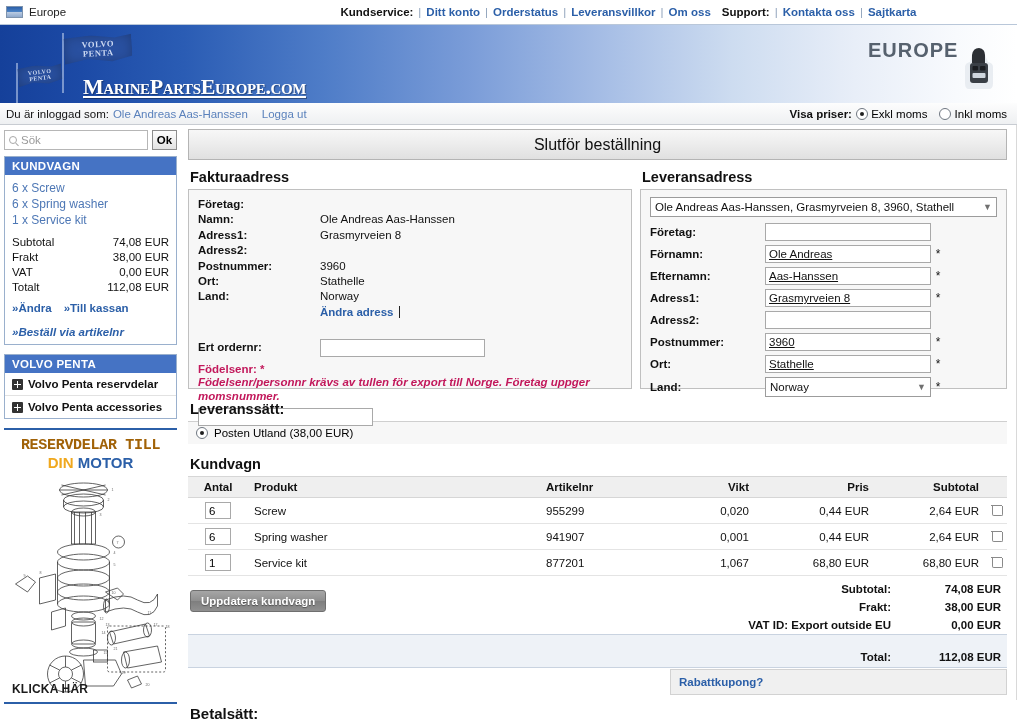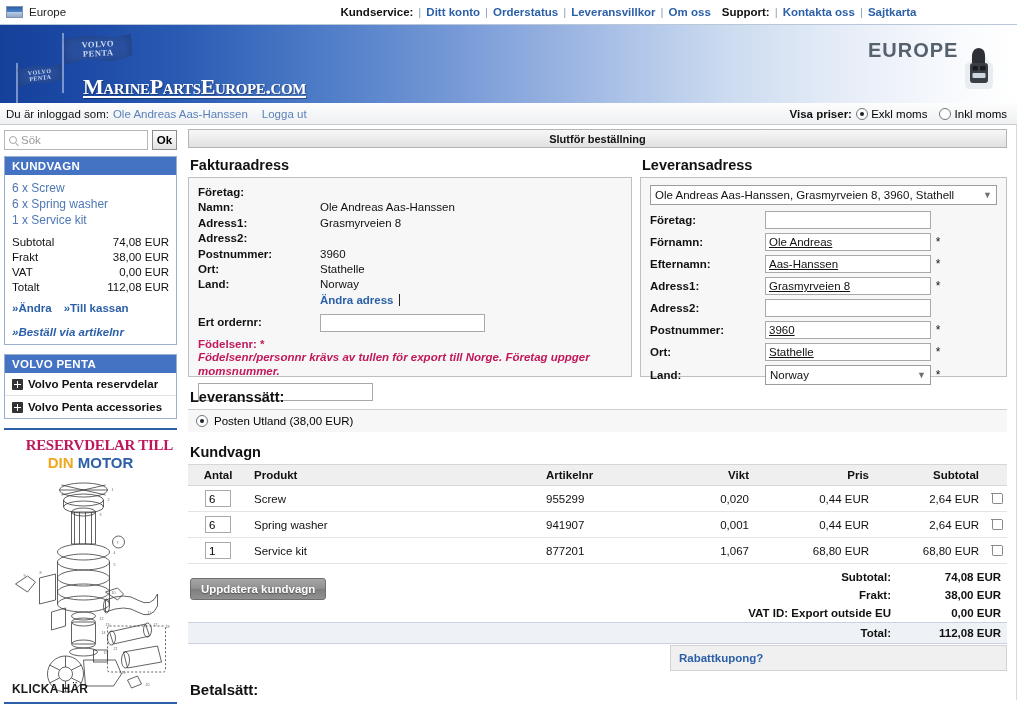--- a/index.html
+++ b/index.html
@@ -240,62 +240,62 @@
   .promo {
     border-top: 2px solid #2b5fa8;
     border-bottom: 2px solid #2b5fa8;
     padding: 7px 4px 4px 4px;
     position: relative;
     height: 276px;
     background: #fff;
     overflow: hidden;
   }
   .promo-t1 {
-    text-align: right; font-weight: bold;
-    font-size: 15px; color: #be185d;
-    font-family: Liberation Serif, serif;
+    text-align: center; font-weight: bold;
+    font-size: 15px; color: #a16207;
+    font-family: Liberation Mono, monospace;
     letter-spacing: -0.3px; line-height: 17px;
   }
   .promo-t2 { text-align: center; font-weight: bold; font-size: 15px; line-height: 17px; }
   .promo-t2 .din { color: #f0a81e; }
   .promo-t2 .motor { color: #2b5fa8; }
   .promo-click {
     position: absolute; left: 8px; bottom: 6px;
     font-weight: bold; font-size: 12px; color: #1b1b1b;
     letter-spacing: 0.2px;
   }
   .promo-art { position: absolute; left: 0; top: 44px; width: 100%; height: 225px; }
 
   
   .page-title-bar {
-    height: 19px;
+    height: 31px;
     border: 1px solid #b4b4b4;
     background: linear-gradient(to bottom, #f7f7f7 0%, #ececec 50%, #e0e0e0 100%);
     display: flex; align-items: center; justify-content: center;
-    font-weight: bold; font-size: 11px; color: #111;
+    font-weight: normal; font-size: 16px; color: #111;
     margin-bottom: 9px;
   }
   h2.sect {
     margin: 0 0 4px 2px; font-size: 14.5px; font-weight: bold; color: #111;
   }
   .cols { display: flex; gap: 8px; }
   .col { flex: 1; }
   .col-left { flex: 0 0 444px; }
   .addr-box {
     border: 1px solid #c0c0c0;
     background: #f7f7f7;
     padding: 7px 9px 9px 9px;
     height: 200px;
   }
   .addr-grid { display: grid; grid-template-columns: 122px 1fr; row-gap: 0px; }
   .addr-lab { font-weight: bold; font-size: 11.5px; line-height: 15.4px; color: #111; }
   .addr-val { font-size: 11.5px; line-height: 15.4px; color: #111; }
   .addr-link { color: #2b5fa8; font-weight: bold; font-size: 11.5px; text-decoration: none; }
   .caret { display:inline-block; width:1px; height:12px; background:#222; vertical-align:-2px; margin-left:5px; }
-  .ordernr-row { display: grid; grid-template-columns: 122px 1fr; align-items: center; margin-top: 7px; }
+  .ordernr-row { display: grid; grid-template-columns: 122px 1fr; align-items: center; margin-top: 20px; }
   .txtinput {
     height: 18px; border: 1px solid #a9a9a9; background: #fff;
     font-size: 11.5px; padding: 0 3px; width: 100%;
     font-family: "Liberation Sans", sans-serif; color: #111; text-decoration: underline;
   }
   .input-w165 { width: 165px; }
   .warn-title { color: #c2185b; font-weight: bold; font-size: 11.5px; margin-top: 6px; }
   .warn-body {
     color: #c2185b; font-weight: bold; font-style: italic;
     font-size: 11.5px; line-height: 14px;
@@ -393,21 +393,21 @@
     text-shadow: 0 1px 1px rgba(0,0,0,0.4);
   }
   table.totals { width: 100%; border-collapse: collapse; font-size: 11.5px; }
   table.totals td { padding: 3px 6px; }
   .tt-lab { text-align: right; font-weight: bold; color: #111; }
   .tt-val { text-align: right; font-weight: bold; color: #111; width: 110px; padding-right: 28px; }
   tr.grand td {
     background: #eef2f7;
     border-top: 1px solid #c9d3e0;
     border-bottom: 1px solid #c9d3e0;
-    padding-top: 4px; padding-bottom: 4px;
+    padding-top: 16px; padding-bottom: 4px;
   }
   .coupon-row { display: flex; margin-top: 1px; }
   .coupon-spacer { flex: 1; }
   .coupon-box {
     width: 337px;
     background: #f0f0f0;
     border: 1px solid #d2d2d2;
     padding: 5px 8px;
   }
   .coupon-box a { color: #2b5fa8; font-weight: bold; font-size: 11.5px; text-decoration: none; }

